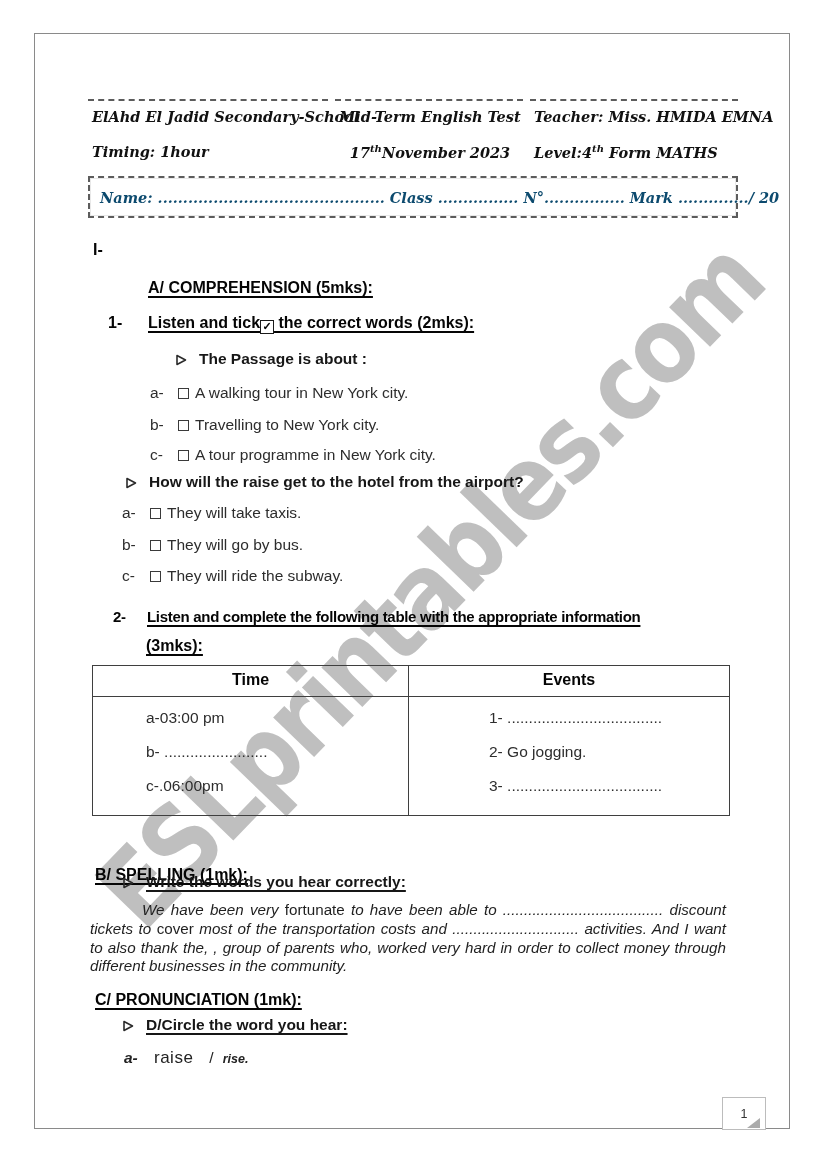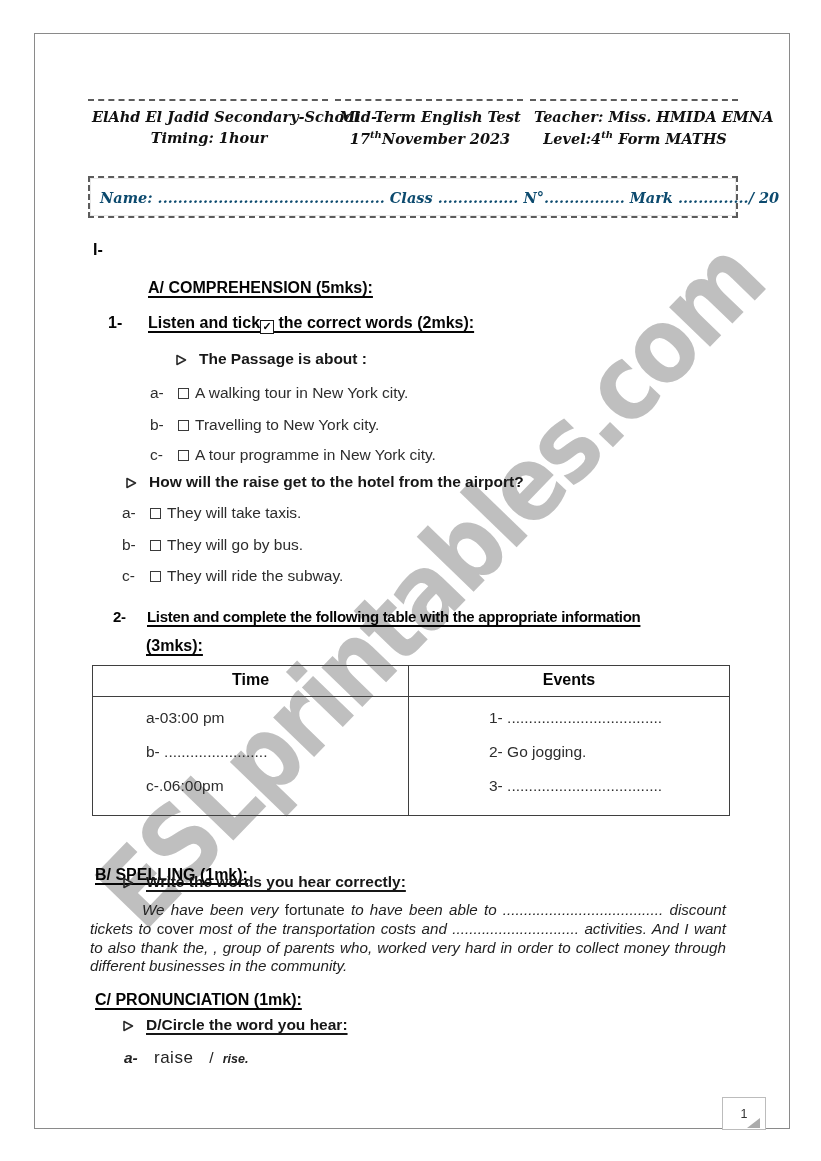--- a/index.html
+++ b/index.html
@@ -20,21 +20,21 @@
   }
   .abs { position:absolute; z-index:2; white-space:nowrap; }
   
   .hdr { left:88px; top:99px; width:650px; display:flex; gap:7px;
          font-family:"DejaVu Serif", serif; font-style:italic; font-weight:bold;
          font-size:14.5px; color:#111; }
   .hdr-cell { border-top:2.5px dashed #5c5c5c; padding:7px 2px 0 4px; }
   .hdr-c1 { width:240px; }
   .hdr-c2 { width:188px; text-align:center; }
   .hdr-c3 { width:208px; }
-  .hdr-cell .l2 { margin-top:4px;text-align:center; }
+  .hdr-cell .l2 { margin-top:18px; }
   sup { font-size:10px; }
   .name-strip {
     left:88px; top:176px; width:650px; height:42px;
     border:2.5px dashed #5c5c5c; box-shadow:inset 0 0 0 1px #e8e8e8;
     display:flex; align-items:center; padding-left:10px;
     font-family:"DejaVu Serif", serif; font-style:italic; font-weight:bold;
     font-size:14.5px; color:#0c4a6e;
   }
   
   .h { font-weight:bold; font-size:16px; color:#050505; }

